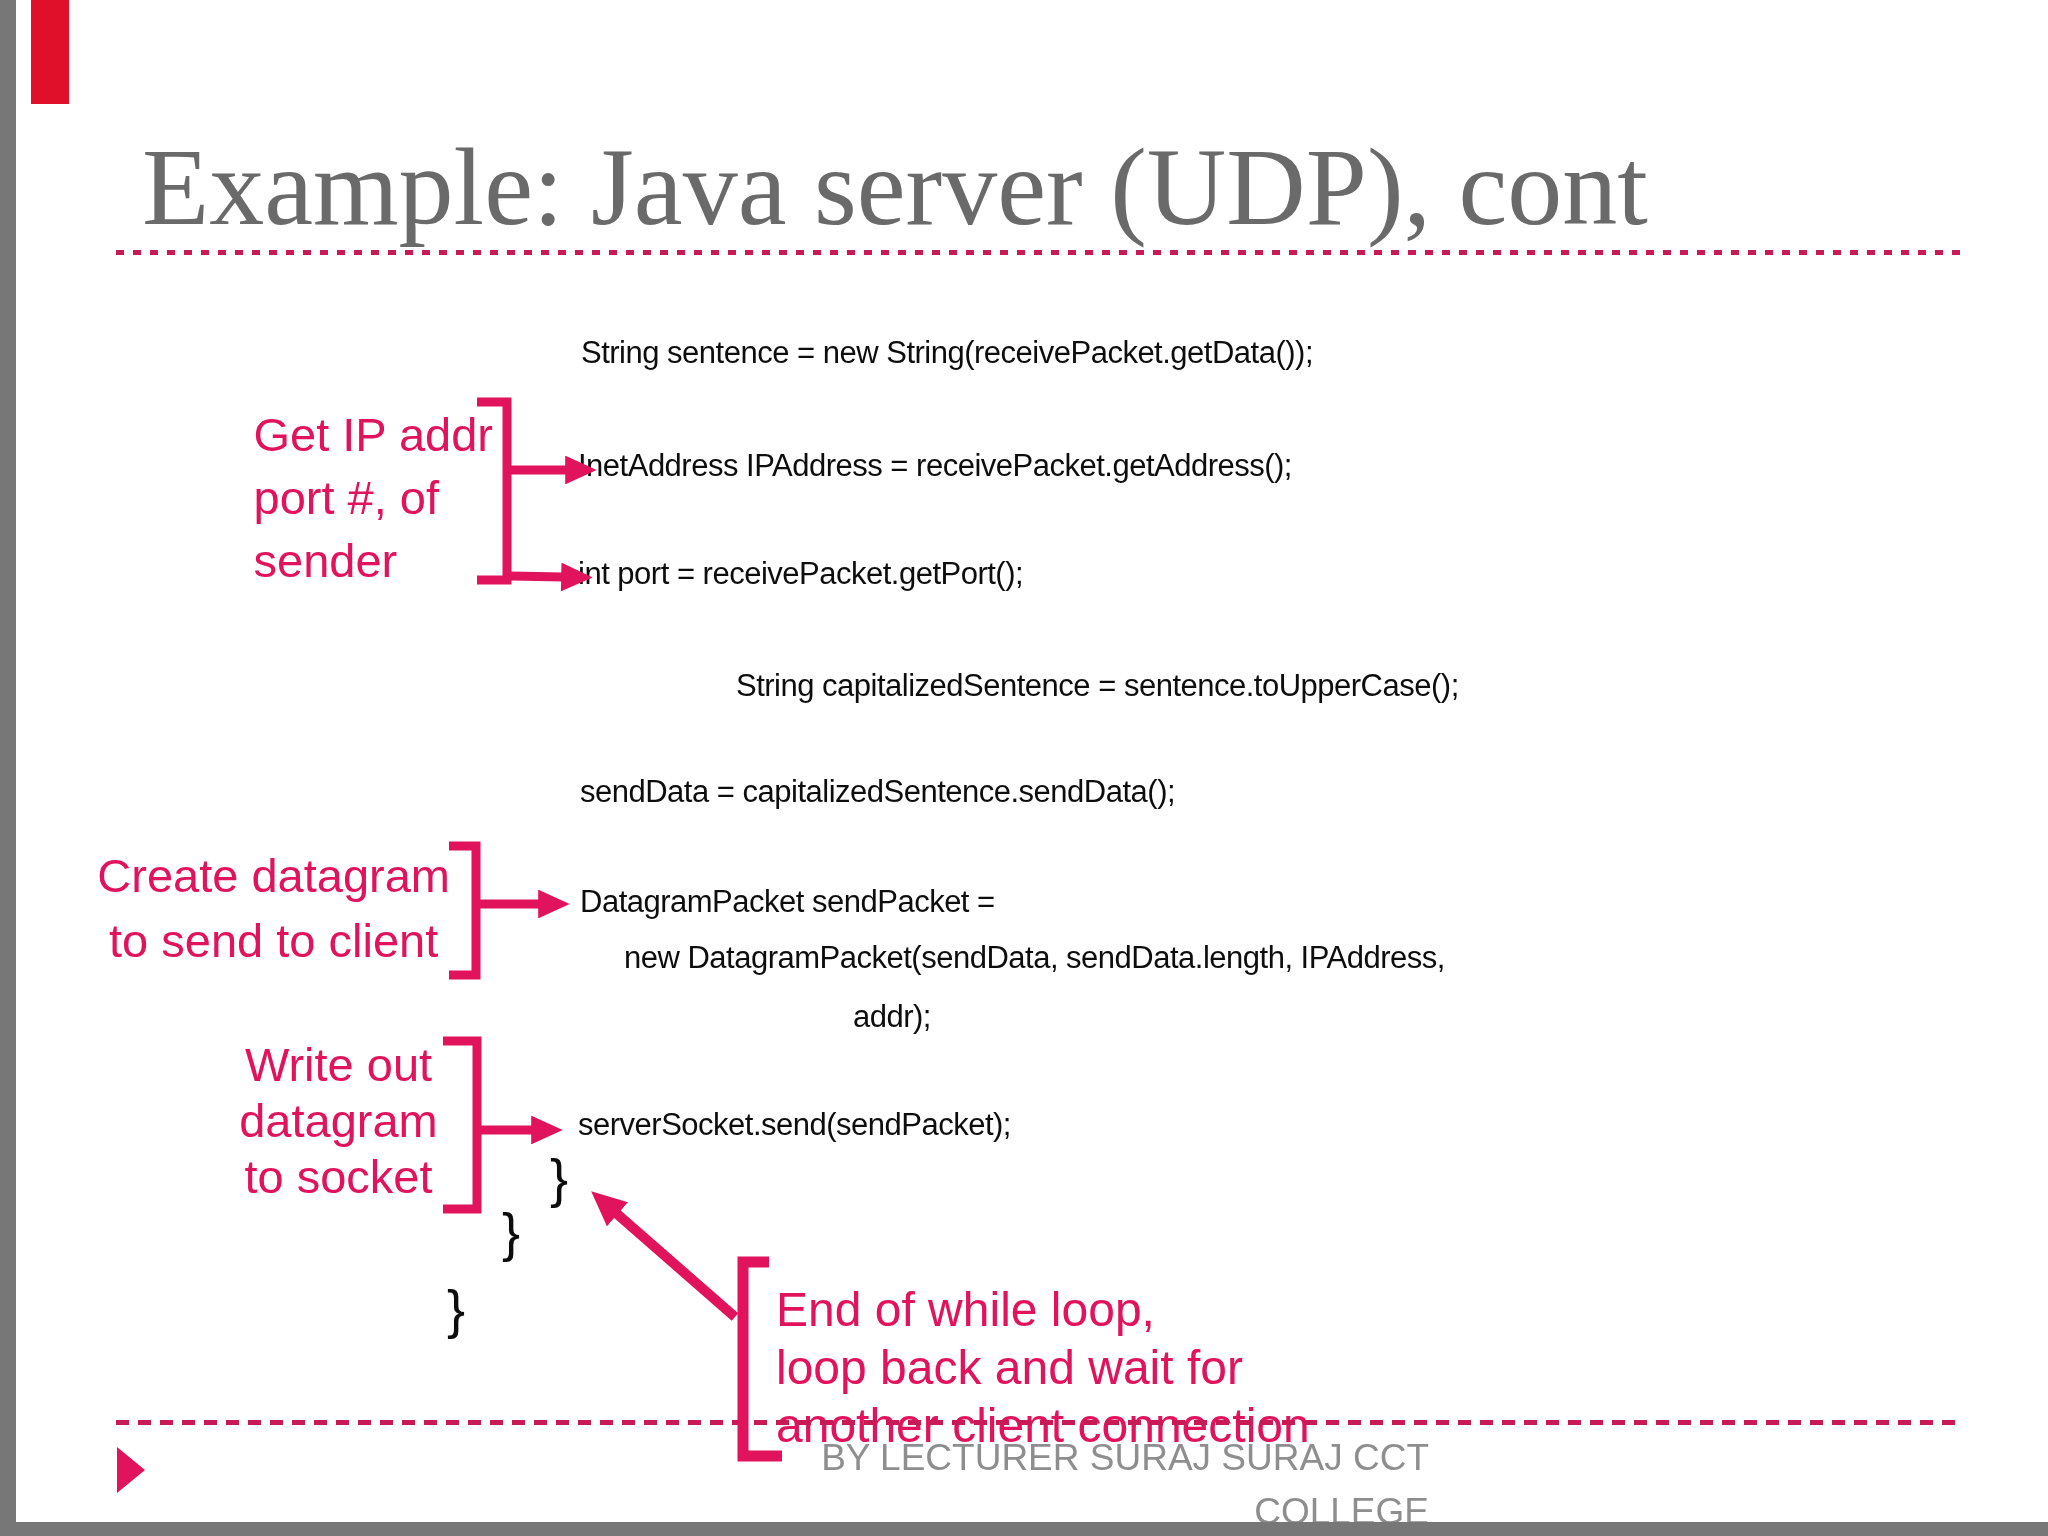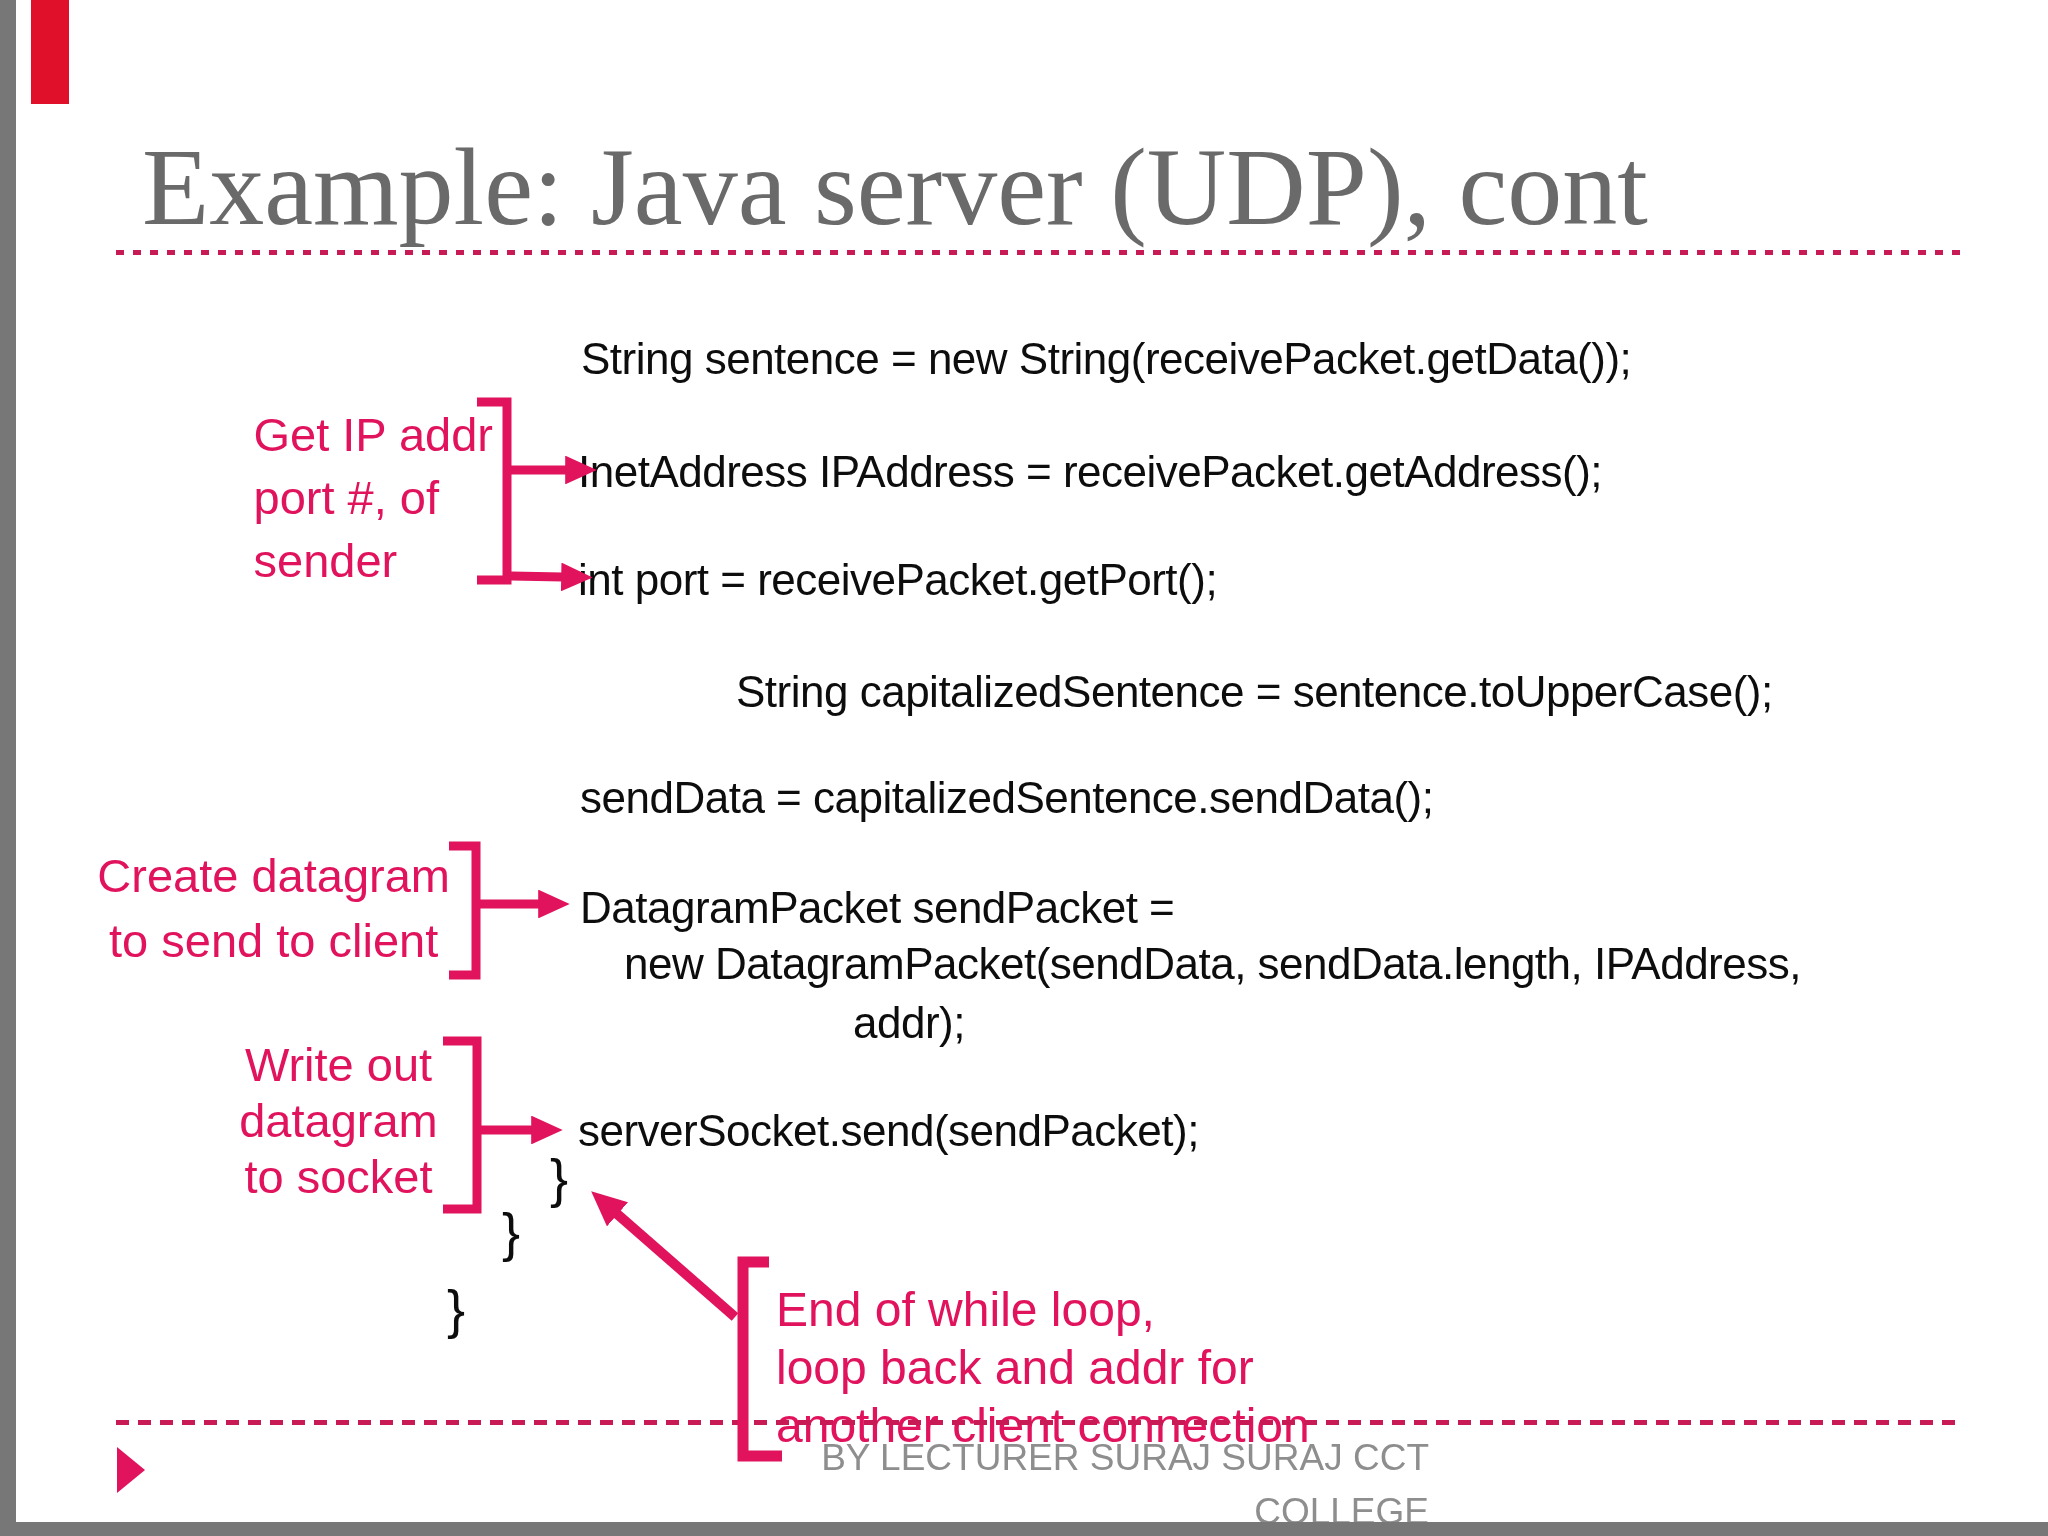--- a/index.html
+++ b/index.html
@@ -37,21 +37,21 @@
   .rule.top{
     top:250px;
     background:repeating-linear-gradient(90deg,var(--dash) 0 8px,transparent 8px 17px);
   }
   .rule.bottom{
     top:1420px;
     background:repeating-linear-gradient(90deg,var(--dash) 0 13px,transparent 13px 22px);
   }
   .code{
     position:absolute;
-    font-size:44px;line-height:1;
+    font-size:31px;line-height:1;
     color:var(--code-black);
     white-space:nowrap;
     letter-spacing:-0.5px;
   }
   .brace{
     position:absolute;
     font-size:54px;line-height:1;
     color:var(--code-black);
   }
   .ann{
@@ -114,21 +114,21 @@
   </div>
 
   <div class="ann write">
     <div>Write out</div>
     <div>datagram</div>
     <div>to socket</div>
   </div>
 
   <div class="ann end">
     <div>End of while loop,</div>
-    <div>loop back and addr for</div>
+    <div>loop back and wait for</div>
     <div>another client connection</div>
   </div>
 
   <div class="rule bottom"></div>
 
   <div class="footer">
     <div>BY LECTURER SURAJ SURAJ CCT</div>
     <div>COLLEGE</div>
   </div>
 

